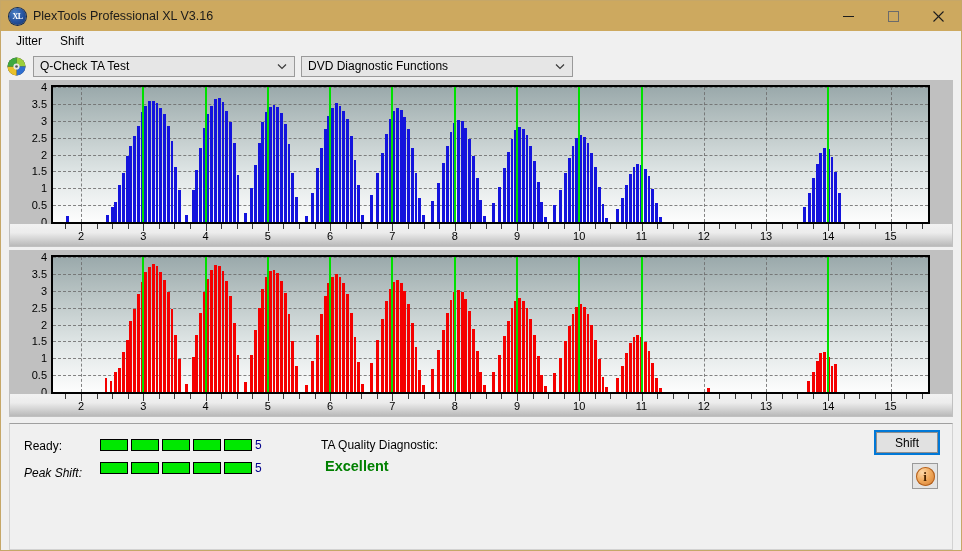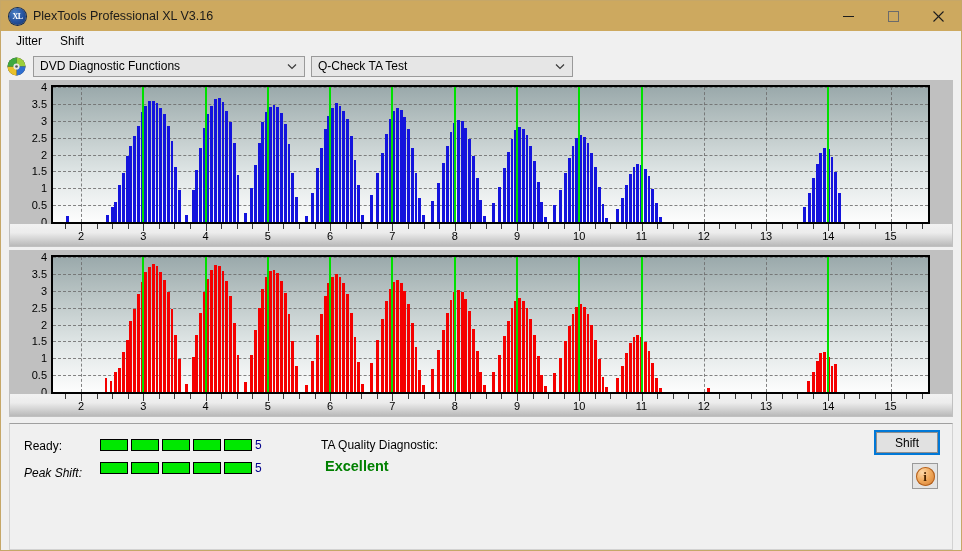--- a/index.html
+++ b/index.html
@@ -333,30 +333,30 @@
       <svg width="19" height="19" viewBox="0 0 19 19">
         <circle cx="9.5" cy="9.5" r="9" fill="#2f2f2f"></circle>
         <path d="M9.5 0.5 A9 9 0 0 1 18.5 9.5 L9.5 9.5 Z" fill="#9ccf3a"></path>
         <path d="M18.5 9.5 A9 9 0 0 1 9.5 18.5 L9.5 9.5 Z" fill="#2f6fd0"></path>
         <path d="M9.5 18.5 A9 9 0 0 1 0.5 9.5 L9.5 9.5 Z" fill="#e8c02a"></path>
         <path d="M0.5 9.5 A9 9 0 0 1 9.5 0.5 L9.5 9.5 Z" fill="#3fa83f"></path>
         <circle cx="9.5" cy="9.5" r="3.1" fill="#e8e8e8"></circle>
         <circle cx="9.5" cy="9.5" r="1.3" fill="#555"></circle>
       </svg>
     </div>
-    <div class="combo combo-func">
-      <span>DVD Diagnostic Functions</span>
+    <div class="combo combo-test">
+      <span>Q-Check TA Test</span>
       <span class="caret">
         <svg width="10" height="7" viewBox="0 0 10 7">
             <path d="M1 1.5 L5 5.5 L9 1.5" fill="none" stroke="#3a3a3a" stroke-width="1.2"></path>
           </svg>
       </span>
     </div>
-    <div class="combo combo-test">
-      <span>Q-Check TA Test</span>
+    <div class="combo combo-func">
+      <span>DVD Diagnostic Functions</span>
       <span class="caret">
         <svg width="10" height="7" viewBox="0 0 10 7">
             <path d="M1 1.5 L5 5.5 L9 1.5" fill="none" stroke="#3a3a3a" stroke-width="1.2"></path>
           </svg>
       </span>
     </div>
   </div>
 
   <div class="charts">
     <div class="chart-wrap" id="chart0" style="height:167px;">

